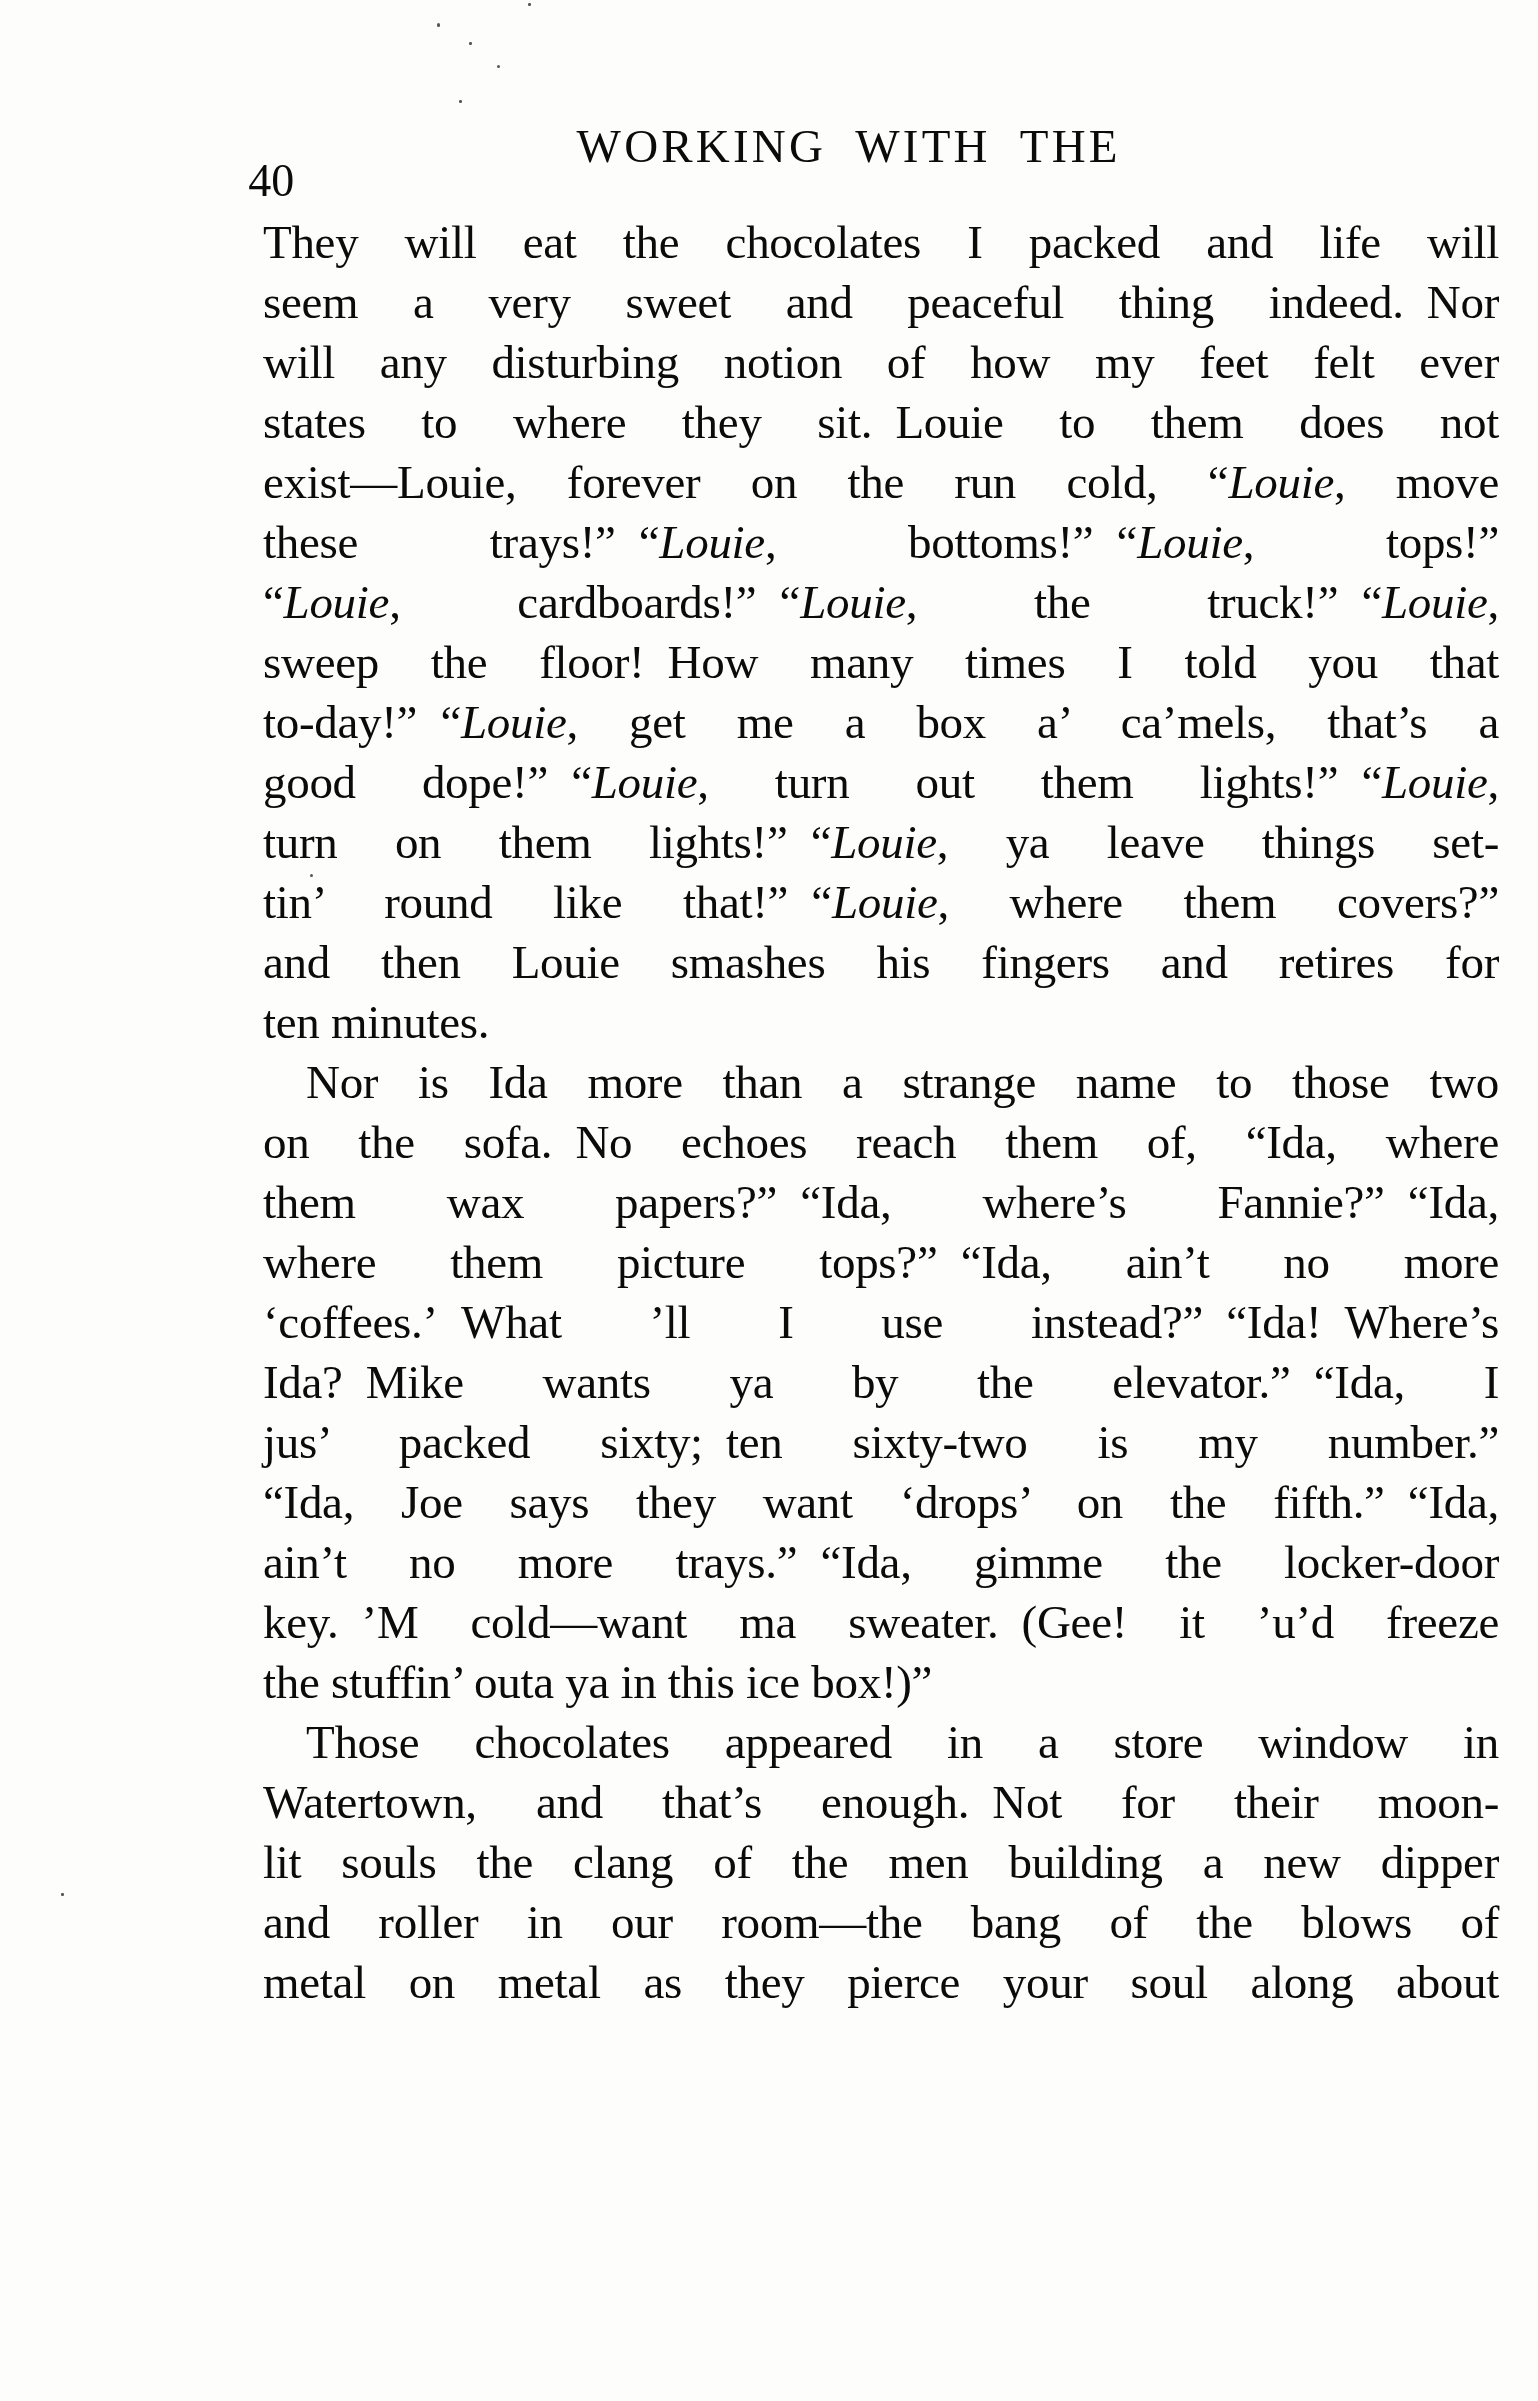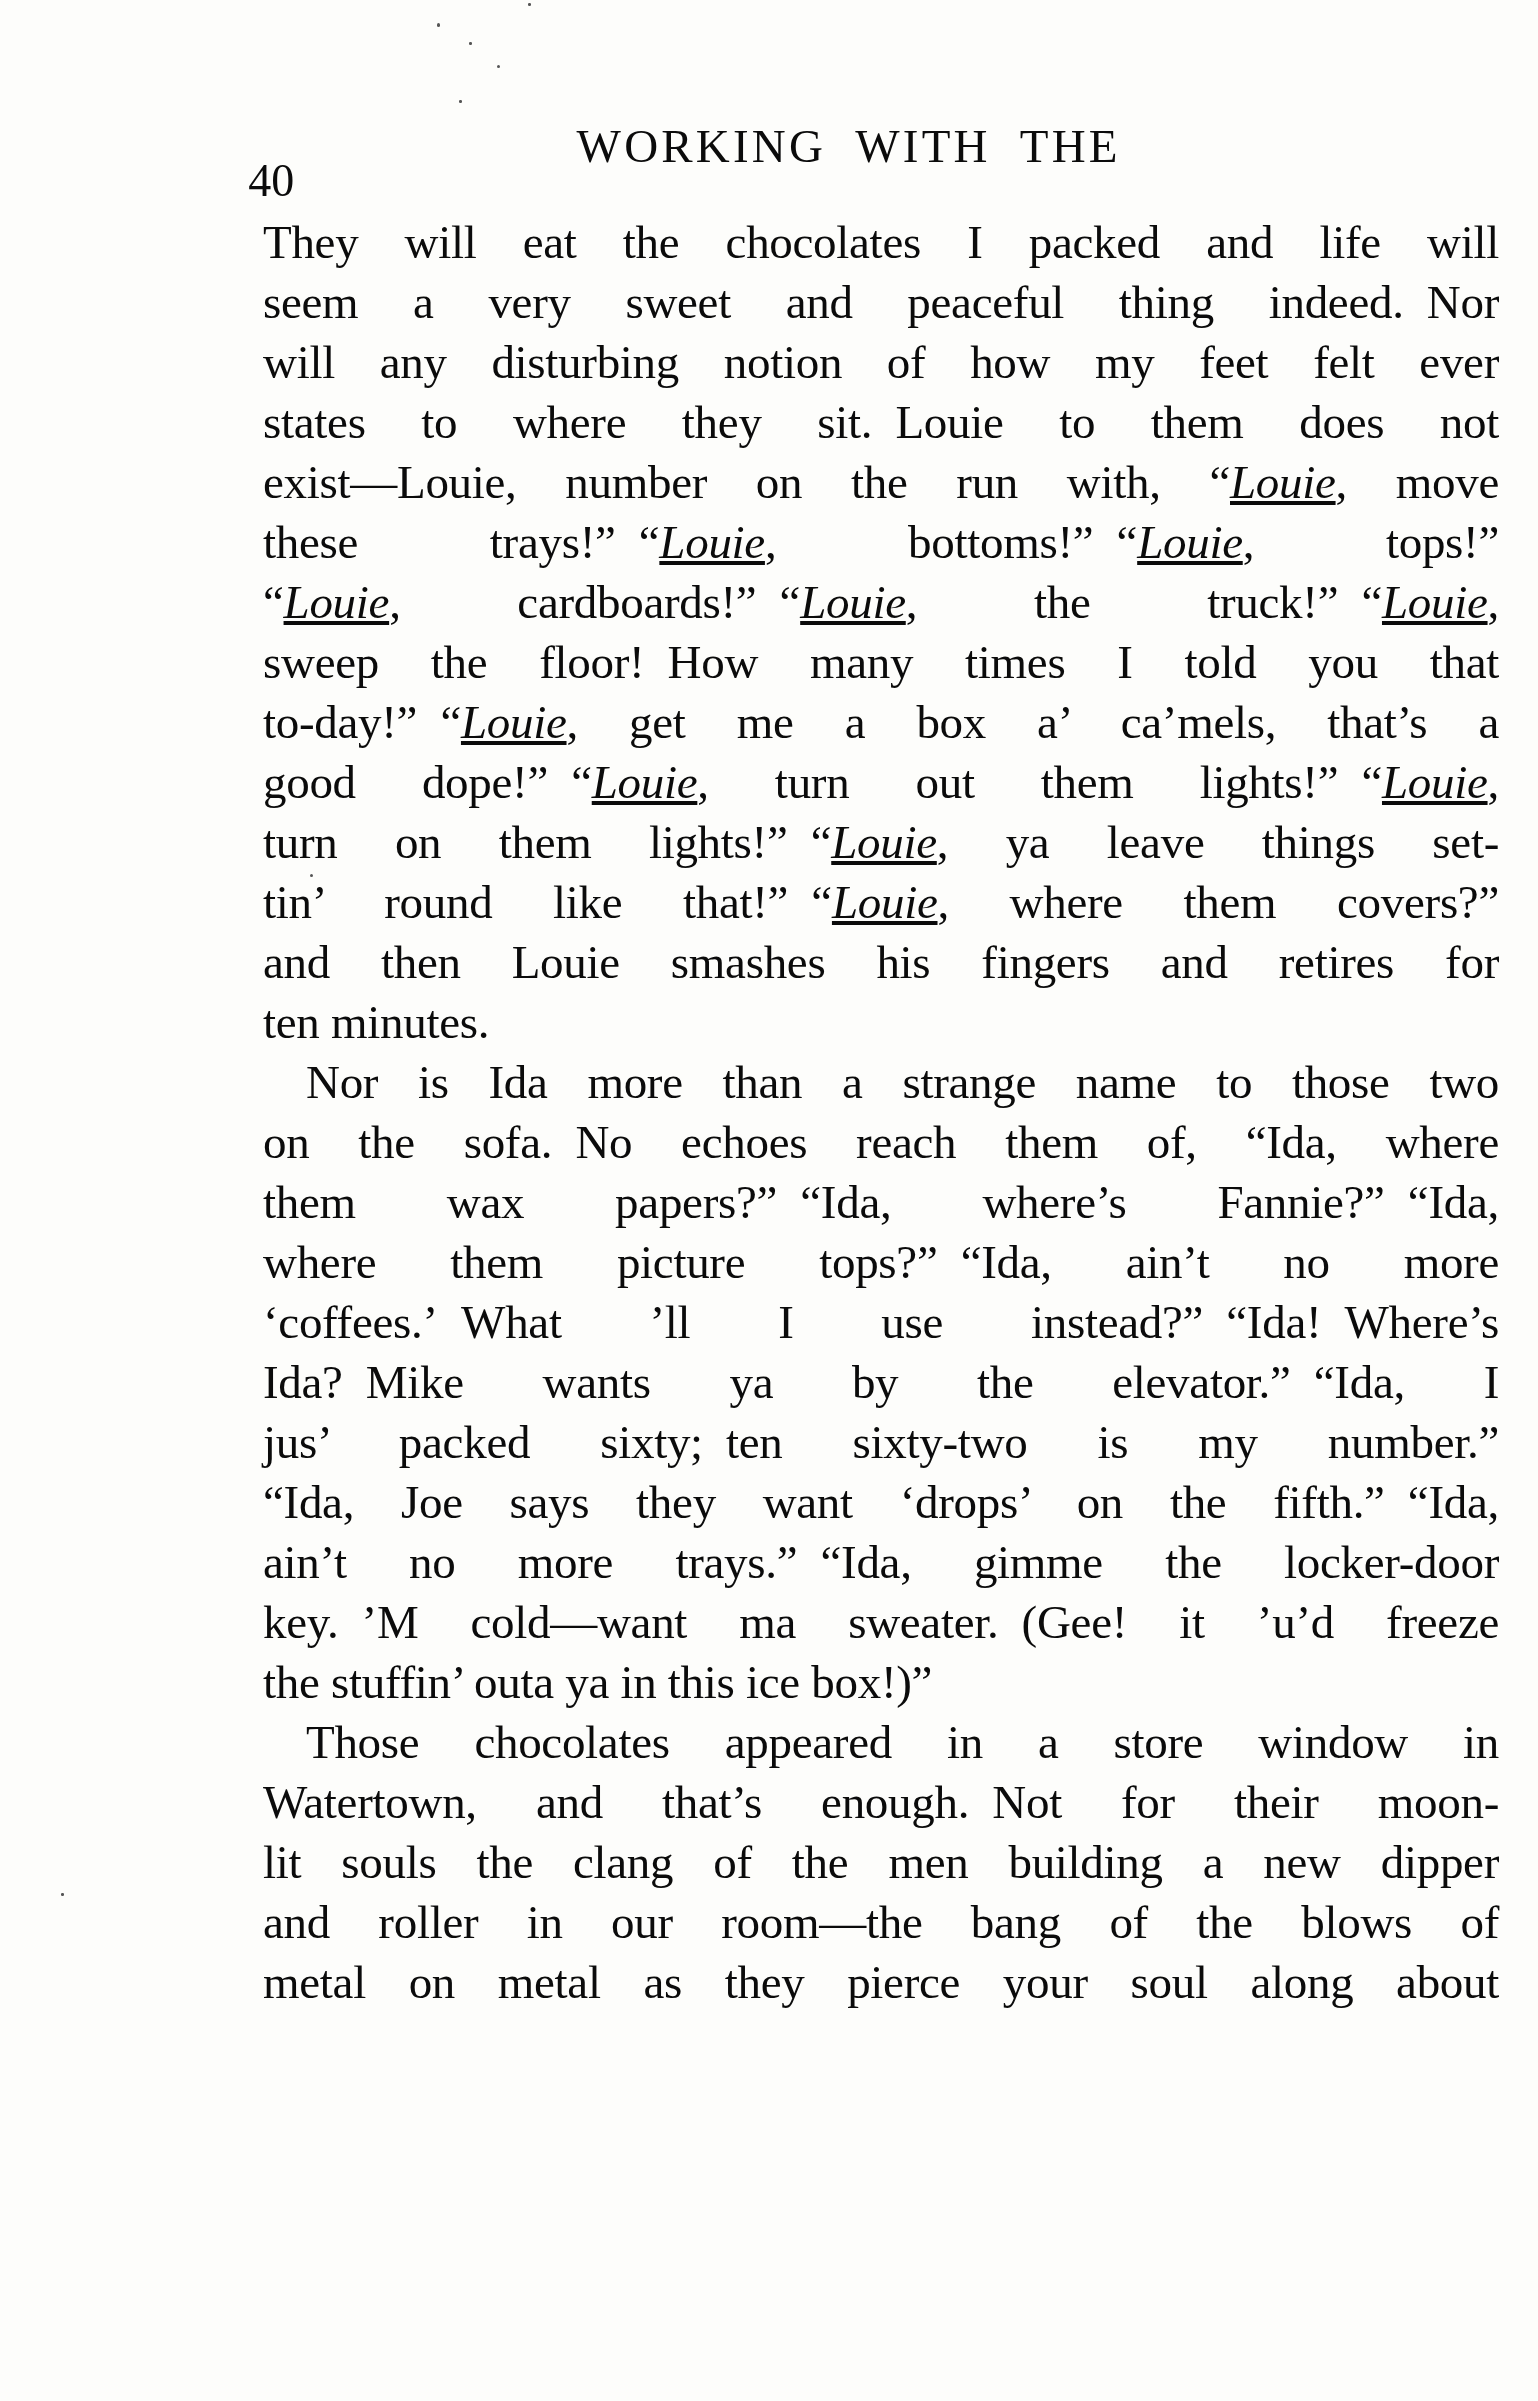--- a/index.html
+++ b/index.html
@@ -58,42 +58,41 @@
     text-align-last: justify;
   }
   .line.no-just {
     text-align-last: left;
   }
   .line.indent {
     text-indent: 43px;
   }
   .it {
     font-style: italic;
-    text-decoration: underline;
   }
   .speck {
     position: absolute;
     background: #555;
     border-radius: 50%;
   }
 </style>
 </head>
 <body>
 
 <div class="page">
   <div class="header">
     <span class="page-num">40</span>
     <span class="running-title">WORKING WITH THE</span>
   </div>
   <div class="text-block" id="text-block">
       <div class="line"><span>They will eat the chocolates I packed and life will</span></div>
       <div class="line"><span>seem a very sweet and peaceful thing indeed. Nor</span></div>
       <div class="line"><span>will any disturbing notion of how my feet felt ever</span></div>
       <div class="line"><span>states to where they sit. Louie to them does not</span></div>
-      <div class="line"><span>exist—Louie, number on the run with, “</span><span class="it">Louie</span><span>, move</span></div>
+      <div class="line"><span>exist—Louie, forever on the run cold, “</span><span class="it">Louie</span><span>, move</span></div>
       <div class="line"><span>these trays!” “</span><span class="it">Louie</span><span>, bottoms!” “</span><span class="it">Louie</span><span>, tops!”</span></div>
       <div class="line"><span>“</span><span class="it">Louie</span><span>, cardboards!” “</span><span class="it">Louie</span><span>, the truck!” “</span><span class="it">Louie</span><span>,</span></div>
       <div class="line"><span>sweep the floor! How many times I told you that</span></div>
       <div class="line"><span>to-day!” “</span><span class="it">Louie</span><span>, get me a box a’ ca’mels, that’s a</span></div>
       <div class="line"><span>good dope!” “</span><span class="it">Louie</span><span>, turn out them lights!” “</span><span class="it">Louie</span><span>,</span></div>
       <div class="line"><span>turn on them lights!” “</span><span class="it">Louie</span><span>, ya leave things set-</span></div>
       <div class="line"><span>tin’ round like that!” “</span><span class="it">Louie</span><span>, where them covers?”</span></div>
       <div class="line"><span>and then Louie smashes his fingers and retires for</span></div>
       <div class="line no-just"><span>ten minutes.</span></div>
       <div class="line indent"><span>Nor is Ida more than a strange name to those two</span></div>

